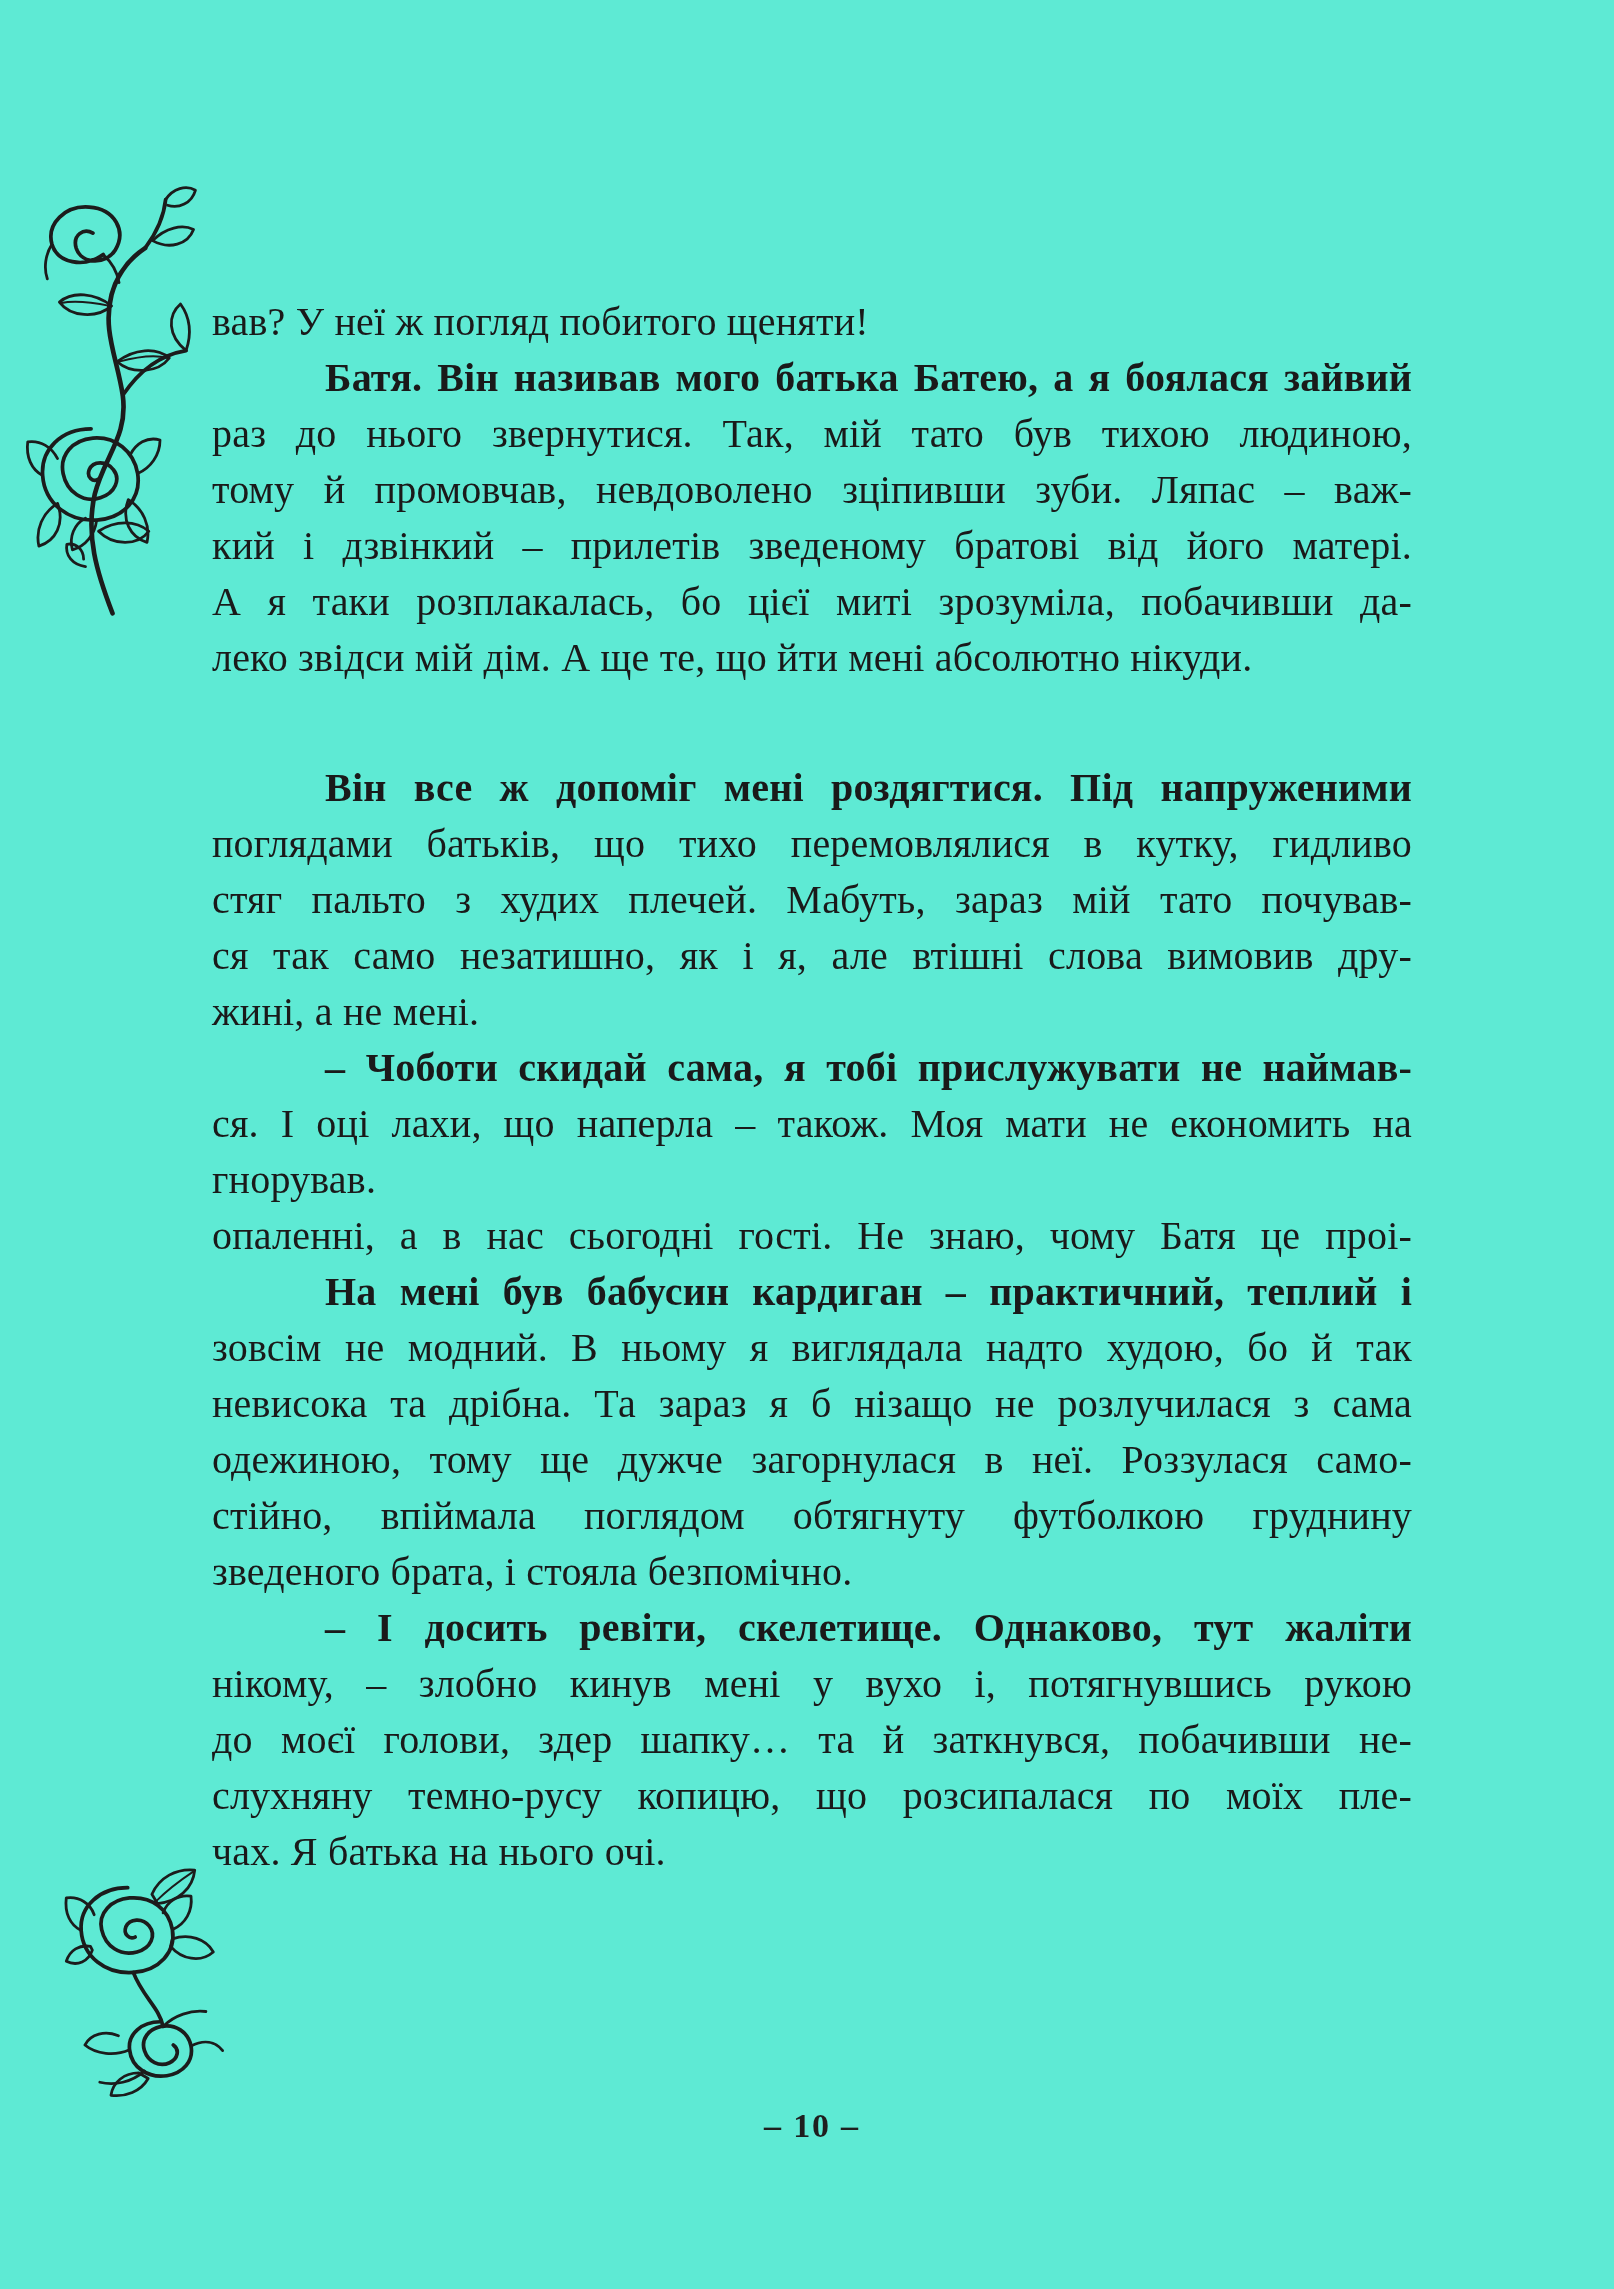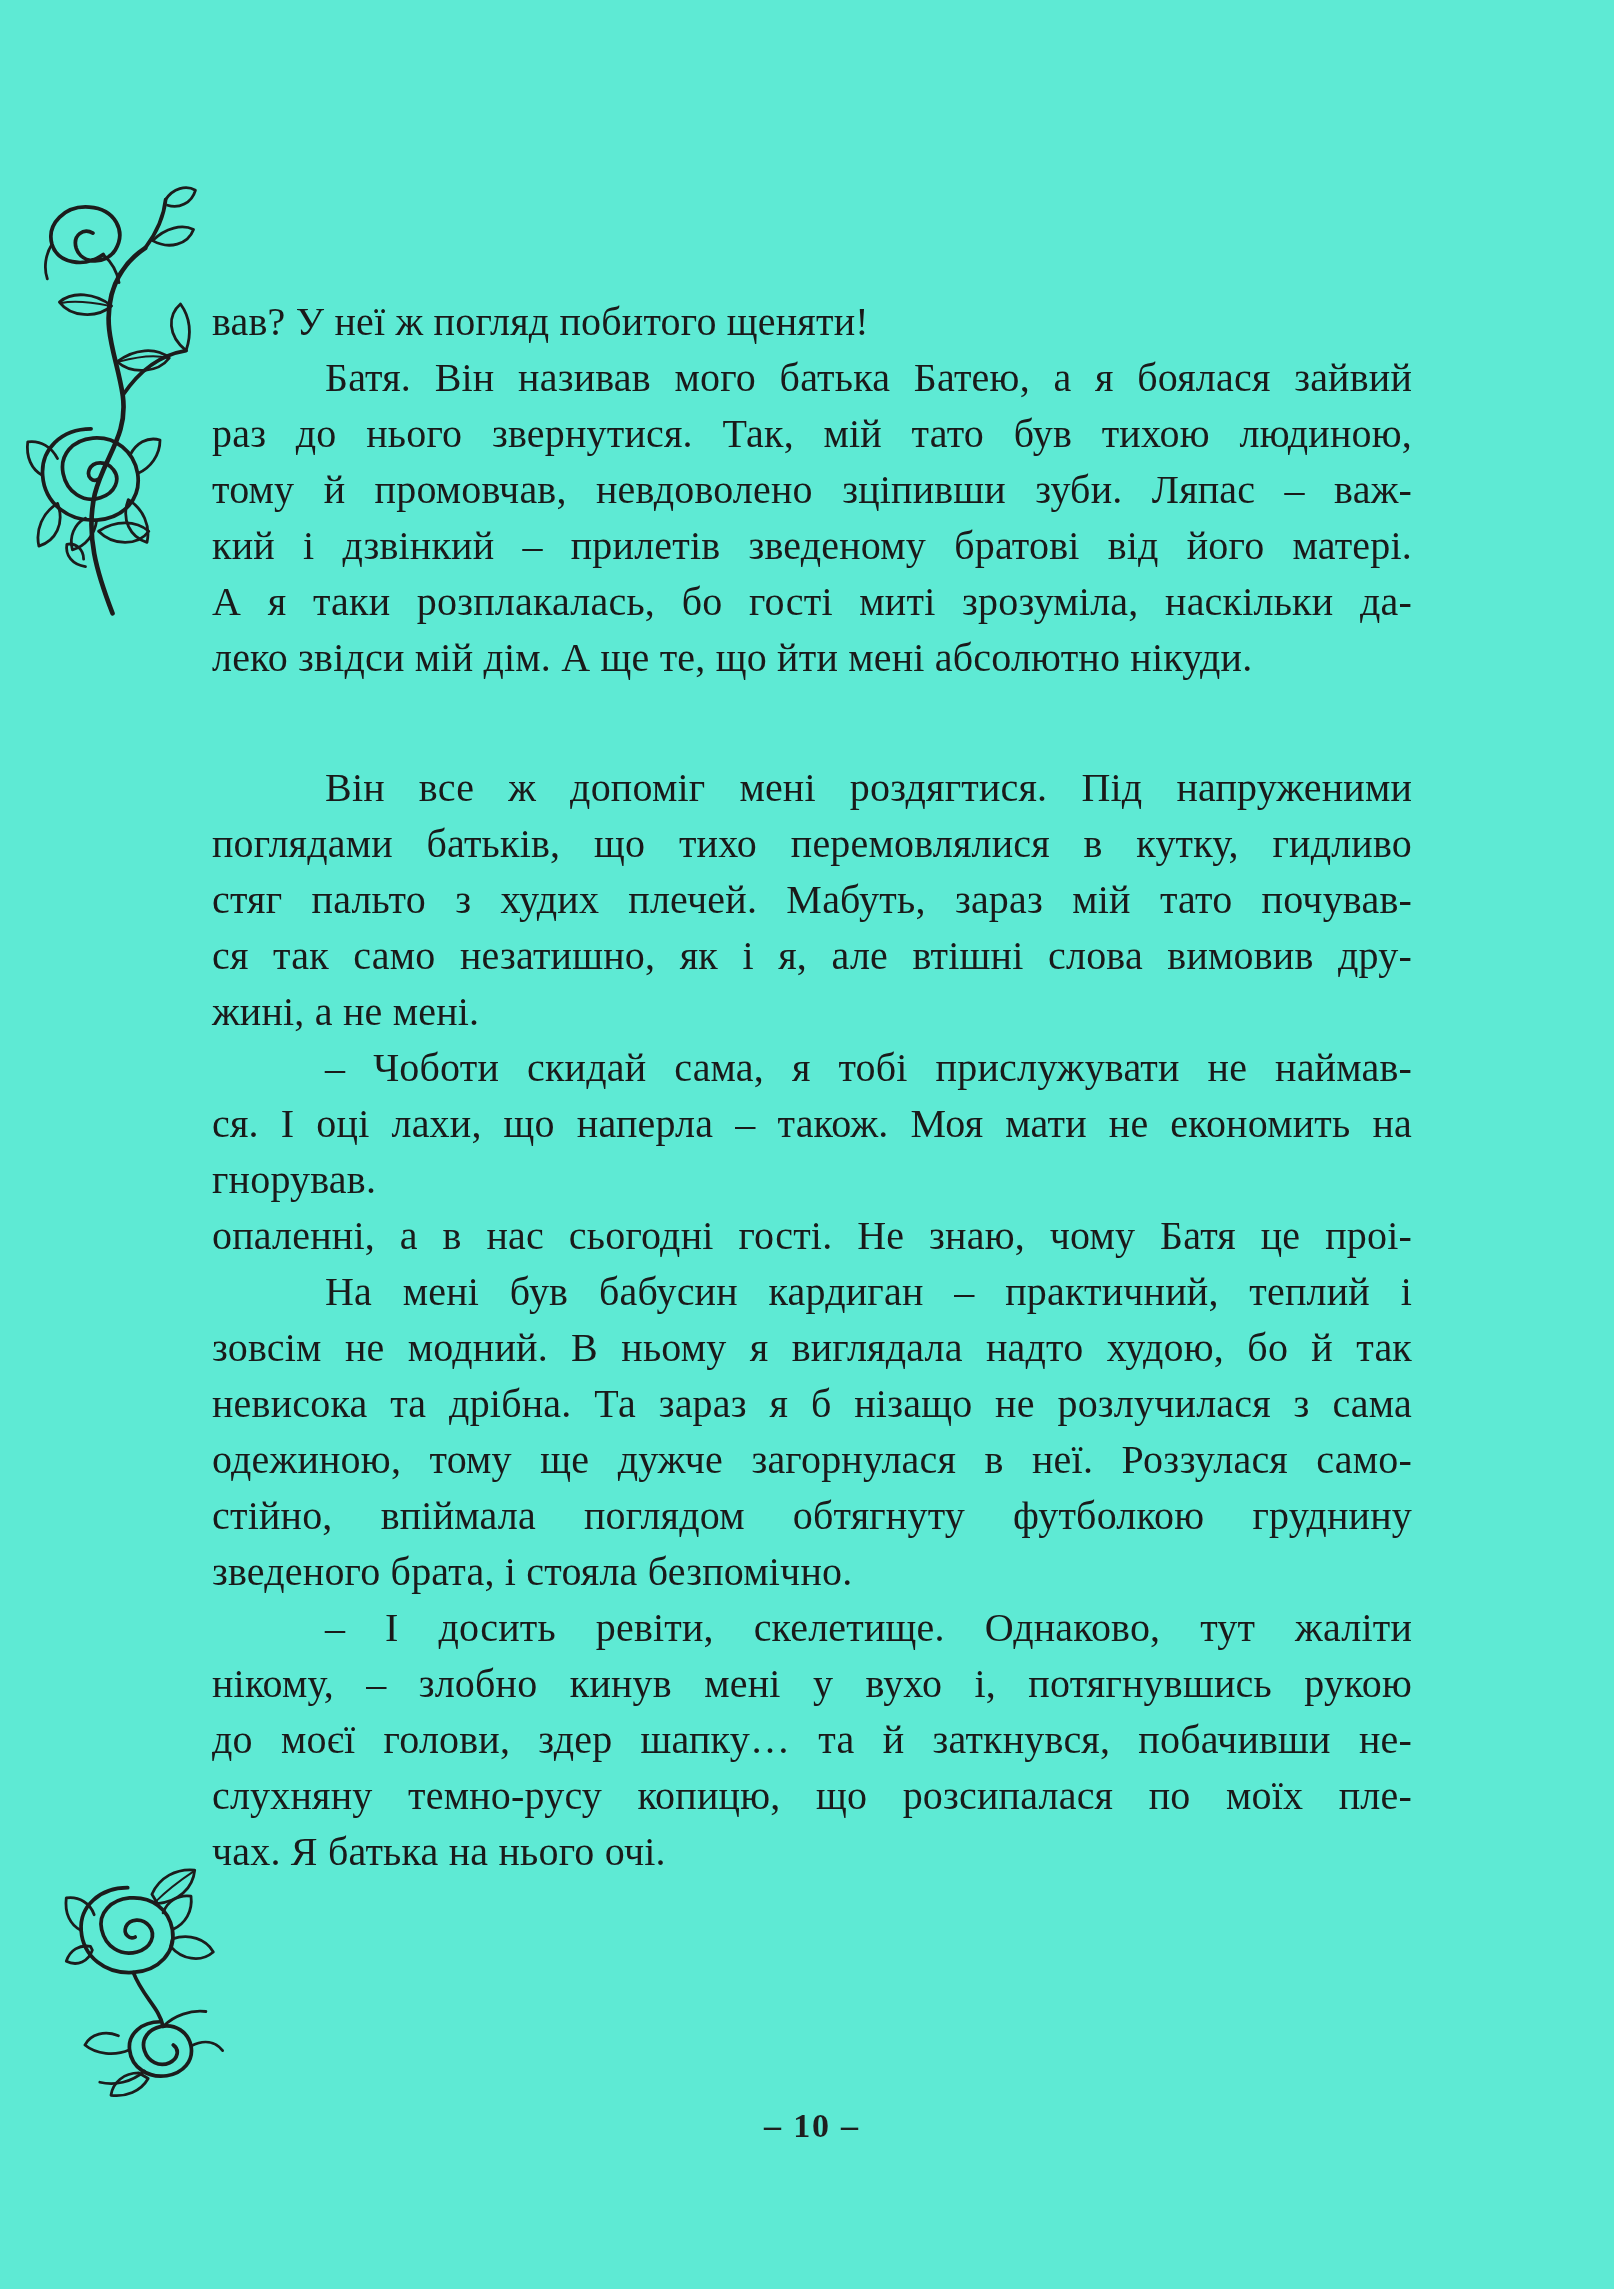--- a/index.html
+++ b/index.html
@@ -24,21 +24,21 @@
     top: 294px;
     width: 1200px;
     font-size: 40px;
     line-height: 56px;
     letter-spacing: 0.2px;
   }
   .para { margin: 0; }
   .para.gap { margin-top: 74px; }
   .line { text-align: justify; text-align-last: justify; white-space: normal; }
   .line.last { text-align-last: left; }
-  .para.indent .line:first-child { text-indent: 113px; }
+  .para.indent .line:first-child { text-indent: 113px; font-weight: bold; }
 
   .page-number {
     position: absolute;
     left: 212px;
     top: 2107px;
     width: 1200px;
     text-align: center;
     font-size: 34px;
     font-weight: bold;
     letter-spacing: 1.8px;
@@ -88,21 +88,21 @@
 
   <div class="text-block">
       <div class="para">
         <div class="line last">вав? У неї ж погляд побитого щеняти!</div>
       </div>
       <div class="para indent">
         <div class="line">Батя. Він називав мого батька Батею, а я боялася зайвий</div>
         <div class="line">раз до нього звернутися. Так, мій тато був тихою людиною,</div>
         <div class="line">тому й промовчав, невдоволено зціпивши зуби. Ляпас – важ-</div>
         <div class="line">кий і дзвінкий – прилетів зведеному братові від його матері.</div>
-        <div class="line">А я таки розплакалась, бо гості миті зрозуміла, наскільки да-</div>
+        <div class="line">А я таки розплакалась, бо цієї миті зрозуміла, побачивши да-</div>
         <div class="line last">леко звідси мій дім. А ще те, що йти мені абсолютно нікуди.</div>
       </div>
       <div class="para indent gap">
         <div class="line">Він все ж допоміг мені роздягтися. Під напруженими</div>
         <div class="line">поглядами батьків, що тихо перемовлялися в кутку, гидливо</div>
         <div class="line">стяг пальто з худих плечей. Мабуть, зараз мій тато почував-</div>
         <div class="line">ся так само незатишно, як і я, але втішні слова вимовив дру-</div>
         <div class="line last">жині, а не мені.</div>
       </div>
       <div class="para indent">

